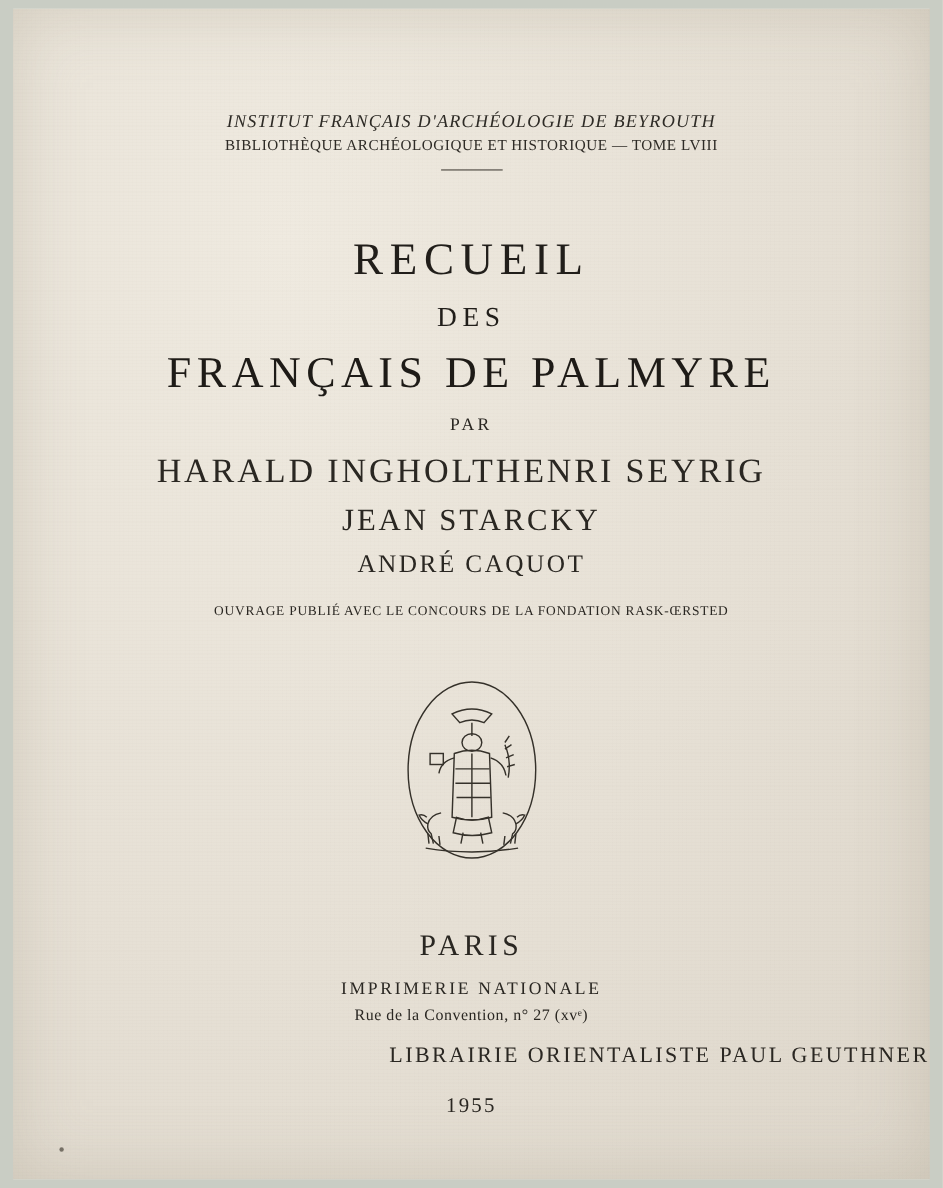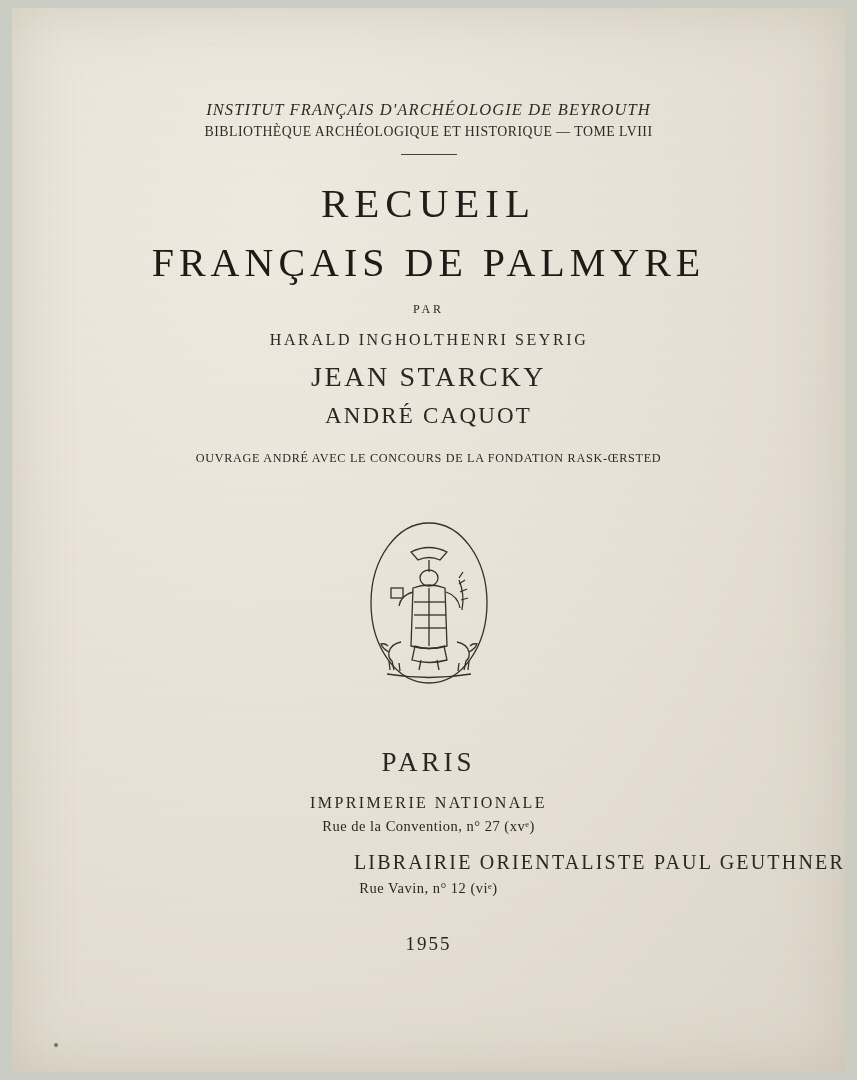--- a/index.html
+++ b/index.html
@@ -64,49 +64,49 @@
   }
   .rule-short {
     width: 56px;
     height: 1px;
     background: #46423a;
     margin: 14px auto 0 auto;
   }
 
   
   .title-main {
-    margin-top: 24px;
+    margin-top: 56px;
     font-size: 41px;
     letter-spacing: 6px;
     color: #211e1a;
   }
   .title-des {
     margin-top: 16px;
     font-size: 25px;
     letter-spacing: 5px;
     color: #211e1a;
   }
   .title-sub {
     margin-top: 12px;
     font-size: 40px;
     letter-spacing: 5px;
     color: #1e1b17;
     white-space: nowrap;
   }
 
   .par {
     margin-top: 16px;
-    font-size: 12px;
+    font-size: 16px;
     letter-spacing: 3px;
   }
 
   
   .authors-row {
     margin-top: 14px;
-    font-size: 16px;
+    font-size: 31px;
     letter-spacing: 2.6px;
     padding-left: 36px;
   }
   .authors-row .a1 { display:inline-block; min-width: 300px; text-align: right; }
   .authors-row .a2 { display:inline-block; min-width: 300px; text-align: left; }
   .author-solo {
     margin-top: 12px;
     font-size: 28px;
     letter-spacing: 2.6px;
   }
@@ -155,21 +155,21 @@
     font-size: 20px;
     letter-spacing: 2.2px;
     text-align: right;
   }
   .imp2-addr {
     margin-top: 6px;
     font-size: 14.5px;
     letter-spacing: 0.5px;
   }
   .year {
-    margin-top: 36px;
+    margin-top: 24px;
     font-size: 19px;
     letter-spacing: 2px;
   }
 
   .ink-dot {
     position: absolute;
     left: 42px;
     top: 1035px;
     width: 4px;
     height: 4px;
@@ -184,32 +184,33 @@
 <div id="page-sheet">
   <div class="content">
 
     <div class="series">
       <div class="series-line1">INSTITUT FRANÇAIS D'ARCHÉOLOGIE DE BEYROUTH</div>
       <div class="series-line2">BIBLIOTHÈQUE ARCHÉOLOGIQUE ET HISTORIQUE — TOME LVIII</div>
       <div class="rule-short"></div>
     </div>
 
     <div class="title-main">RECUEIL</div>
+    <div class="title-des">DES</div>
     <div class="title-sub">FRANÇAIS DE PALMYRE</div>
 
     <div class="par">PAR</div>
 
     <div class="authors-row">
       <span class="a1">HARALD INGHOLT</span><span class="a2">HENRI SEYRIG</span>
     </div>
     <div class="author-solo">JEAN STARCKY</div>
 
     <div class="author-ling">ANDRÉ CAQUOT</div>
 
-    <div class="grant">OUVRAGE ANDRÉ AVEC LE CONCOURS DE LA FONDATION RASK-ŒRSTED</div>
+    <div class="grant">OUVRAGE PUBLIÉ AVEC LE CONCOURS DE LA FONDATION RASK-ŒRSTED</div>
 
     <div class="emblem-wrap">
       <svg width="160" height="175" viewBox="0 0 160 175">
         <g fill="none" stroke="#35312a" stroke-width="1.3">
 
           <ellipse cx="80" cy="87" rx="58" ry="80"></ellipse>
 
           <path d="M62 36 q18 -9 36 0 l-7 8 q-11 -5 -22 0 z"></path>
           <line x1="80" y1="44" x2="80" y2="56"></line>
 
@@ -242,18 +243,17 @@
 
           <path d="M38 158 q42 7 84 0"></path>
         </g>
       </svg>
     </div>
 
     <div class="city">PARIS</div>
     <div class="imp1">IMPRIMERIE NATIONALE</div>
     <div class="imp1-addr">Rue de la Convention, n° 27 (xvᵉ)</div>
     <div class="imp2">LIBRAIRIE ORIENTALISTE PAUL GEUTHNER</div>
-    <div class="imp2-addr">Rue Vavin, n° 12 (viᵉ)</div>
     <div class="year">1955</div>
 
   </div>
   <div class="ink-dot"></div>
 </div>
 
 </body></html>

